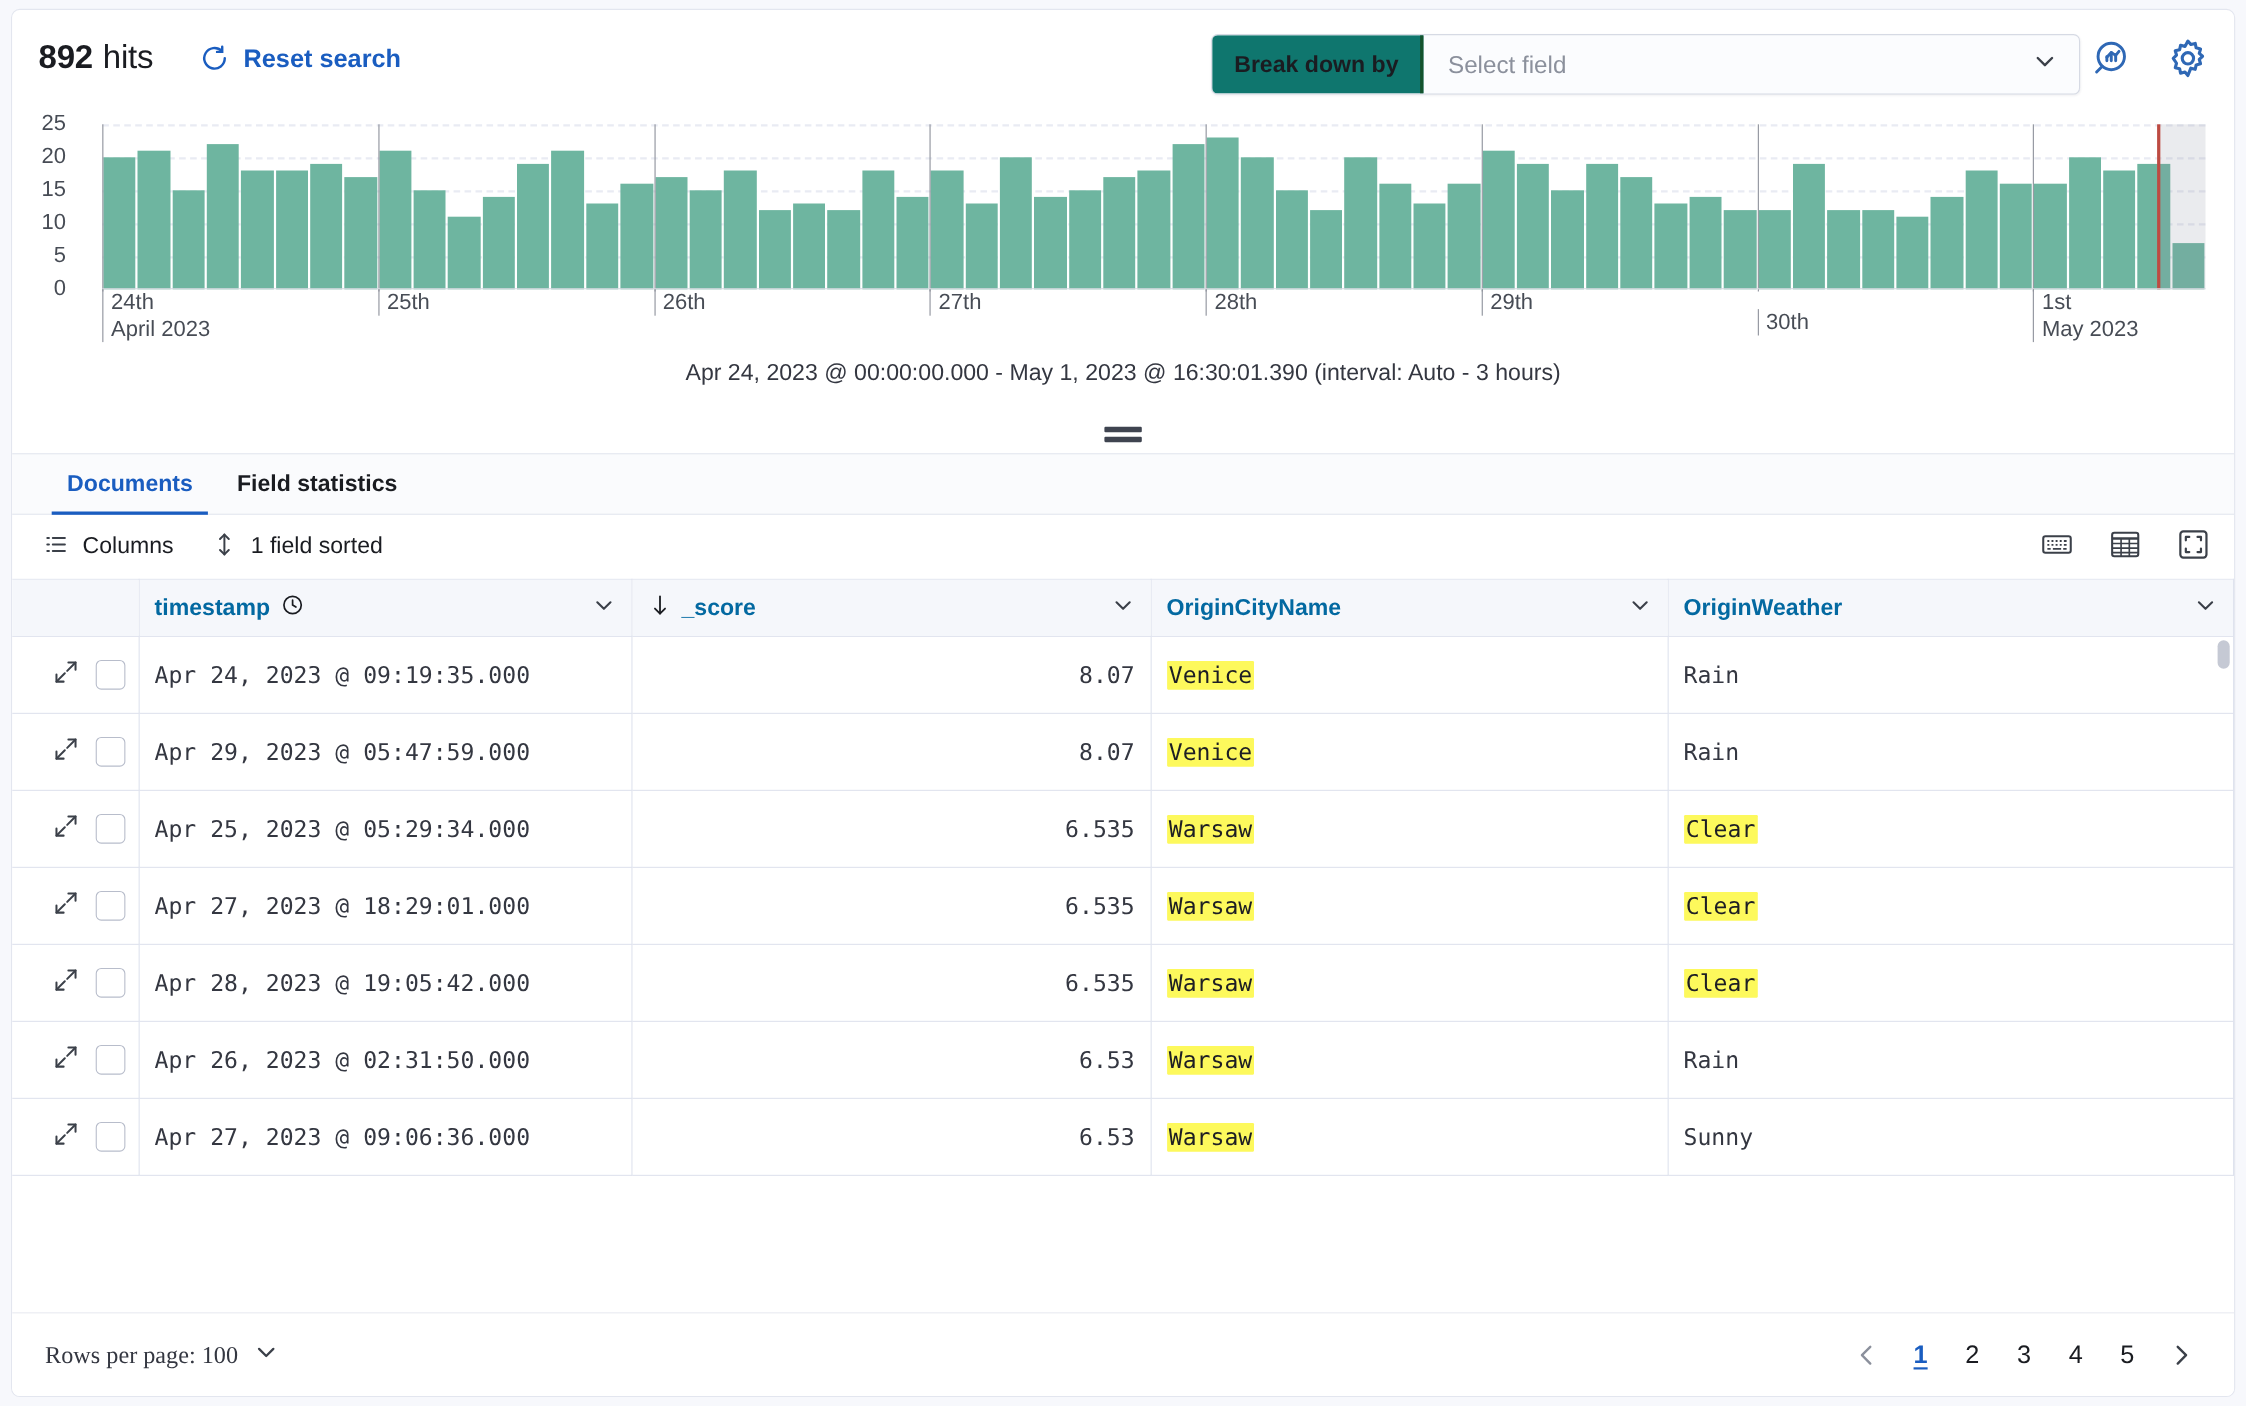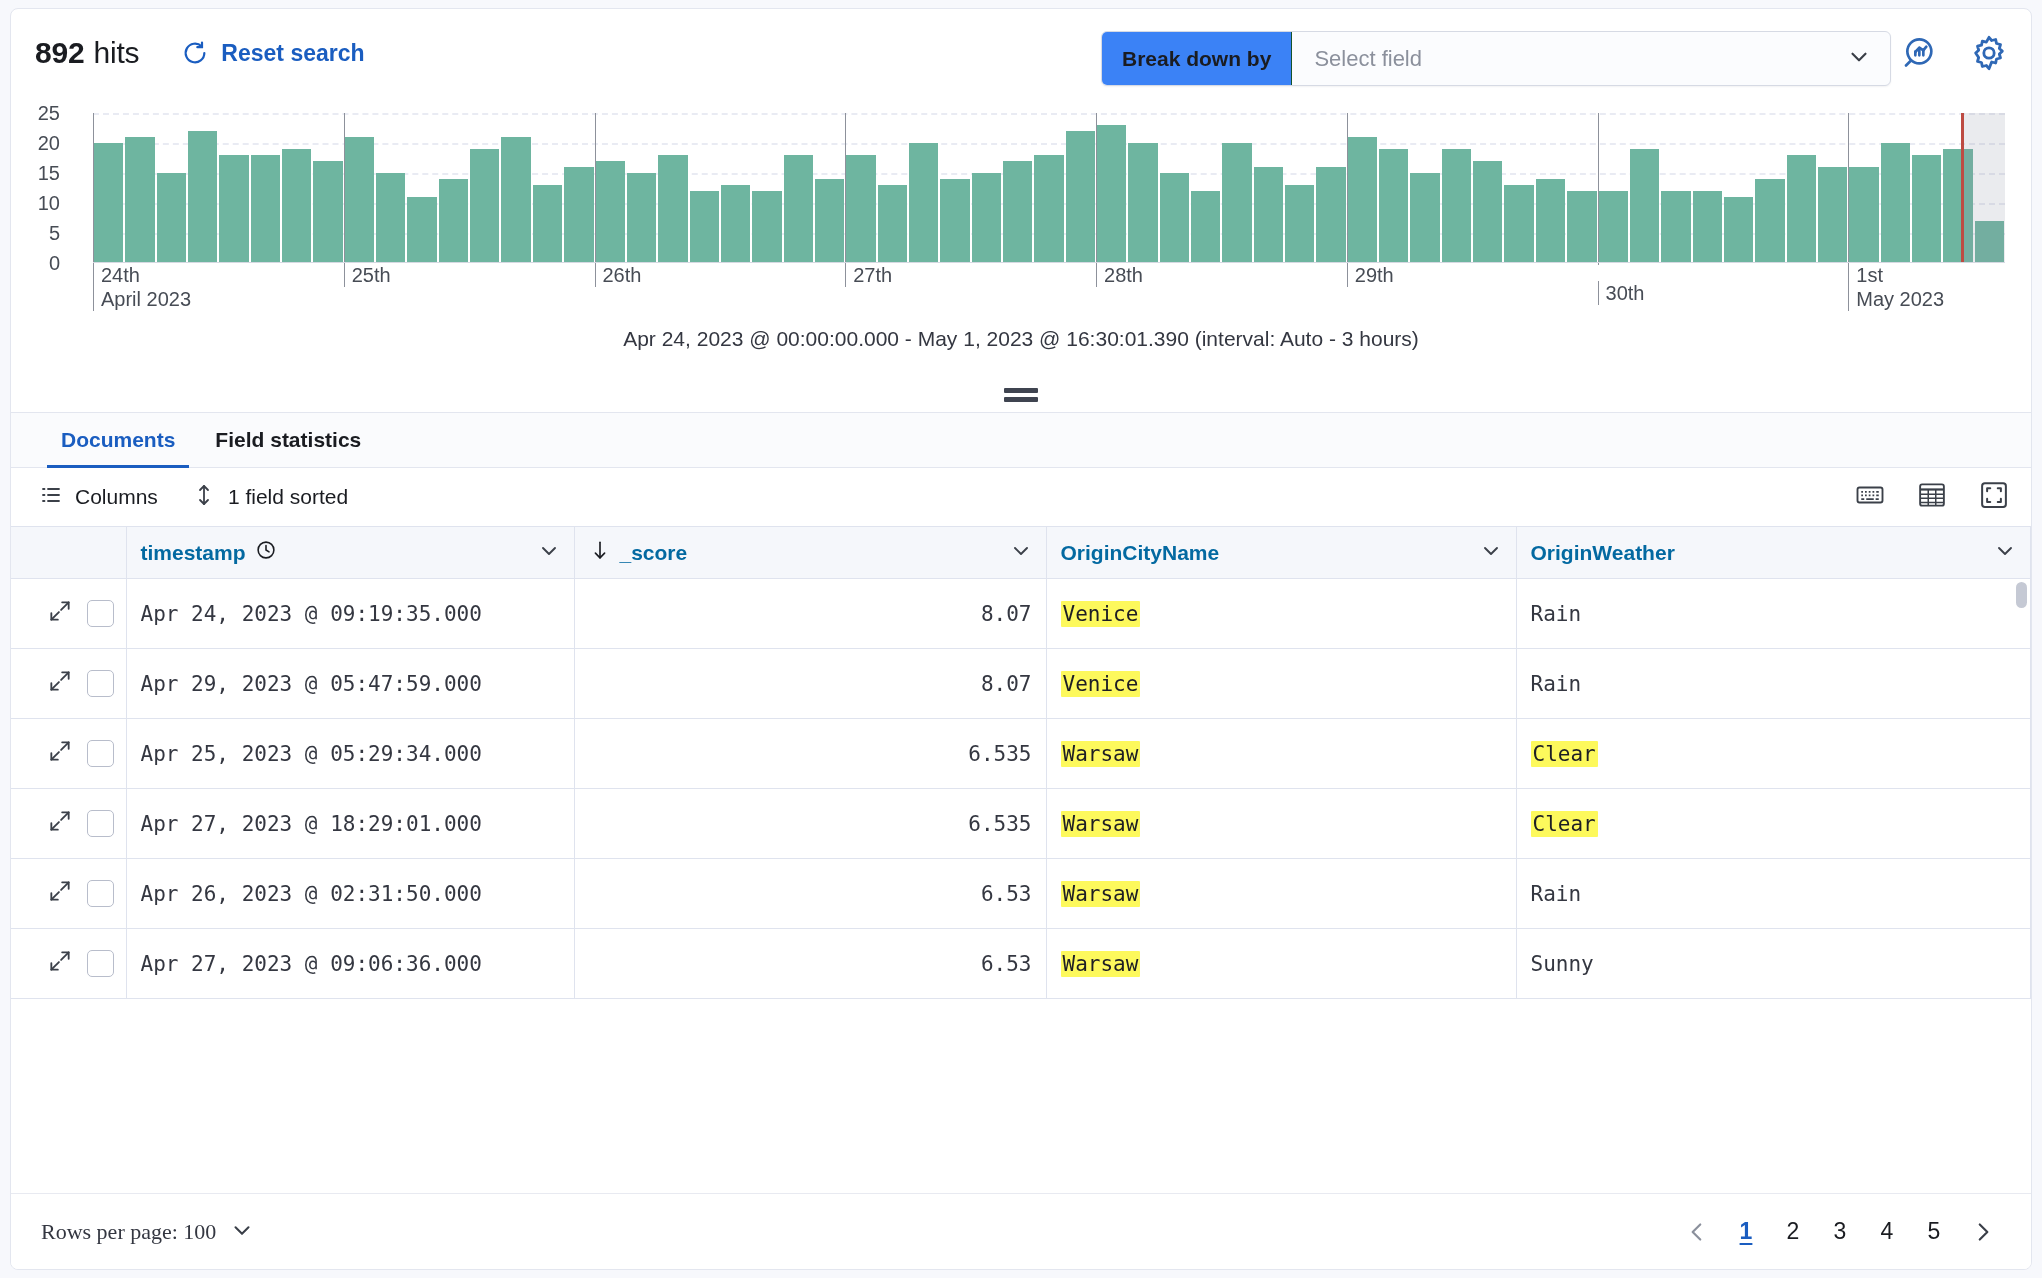--- a/index.html
+++ b/index.html
@@ -43,25 +43,25 @@
     position: absolute; left: 1090px; top: 22px;
     display: flex; align-items: stretch;
     height: 55px; width: 790px;
     border: 1px solid #d6dae4;
     border-radius: 6px;
     overflow: hidden;
     background: #fbfcfe;
     box-shadow: 0 1px 2px rgba(30,40,70,.06);
   }
   .bdlabel {
-    background: #3b82f6; color: #1a1c21;
+    background: #0f766e; color: #1a1c21;
     font-size: 21px; font-weight: 700;
     display: flex; align-items: center;
     padding: 0 20px 0 20px;
-    border-right: 1px solid #14532d;
+    border-right: 3px solid #14532d;
   }
   .bdfield {
     flex: 1; display: flex; align-items: center; justify-content: space-between;
     padding: 0 18px 0 22px;
   }
   .bdfield-txt { color: #8b909c; font-size: 22px; }
   .hdr-icons {
     position: absolute; right: 22px; top: 24px;
     display: flex; align-items: center; gap: 28px;
   }
@@ -562,20 +562,37 @@
               <div class="ctrl-inner">
                 <span class="exp-btn"><svg width="26" height="26" viewBox="0 0 24 24" fill="none" stroke="#3b4049" stroke-width="1.7" stroke-linecap="round" stroke-linejoin="round">
                     <path d="M20 4l-7 7"></path>
                     <path d="M14 4h6v6"></path>
                     <path d="M4 20l7-7"></path>
                     <path d="M10 20H4v-6"></path>
                   </svg></span>
                 <span class="cbx"></span>
               </div>
             </td>
+            <td>Apr 28, 2023 @ 19:05:42.000</td>
+            <td class="num">6.535</td>
+            <td><mark>Warsaw</mark></td>
+            <td><mark>Clear</mark></td>
+          </tr>
+          <tr>
+            <td class="c-ctrl">
+              <div class="ctrl-inner">
+                <span class="exp-btn"><svg width="26" height="26" viewBox="0 0 24 24" fill="none" stroke="#3b4049" stroke-width="1.7" stroke-linecap="round" stroke-linejoin="round">
+                    <path d="M20 4l-7 7"></path>
+                    <path d="M14 4h6v6"></path>
+                    <path d="M4 20l7-7"></path>
+                    <path d="M10 20H4v-6"></path>
+                  </svg></span>
+                <span class="cbx"></span>
+              </div>
+            </td>
             <td>Apr 26, 2023 @ 02:31:50.000</td>
             <td class="num">6.53</td>
             <td><mark>Warsaw</mark></td>
             <td>Rain</td>
           </tr>
           <tr>
             <td class="c-ctrl">
               <div class="ctrl-inner">
                 <span class="exp-btn"><svg width="26" height="26" viewBox="0 0 24 24" fill="none" stroke="#3b4049" stroke-width="1.7" stroke-linecap="round" stroke-linejoin="round">
                     <path d="M20 4l-7 7"></path>

